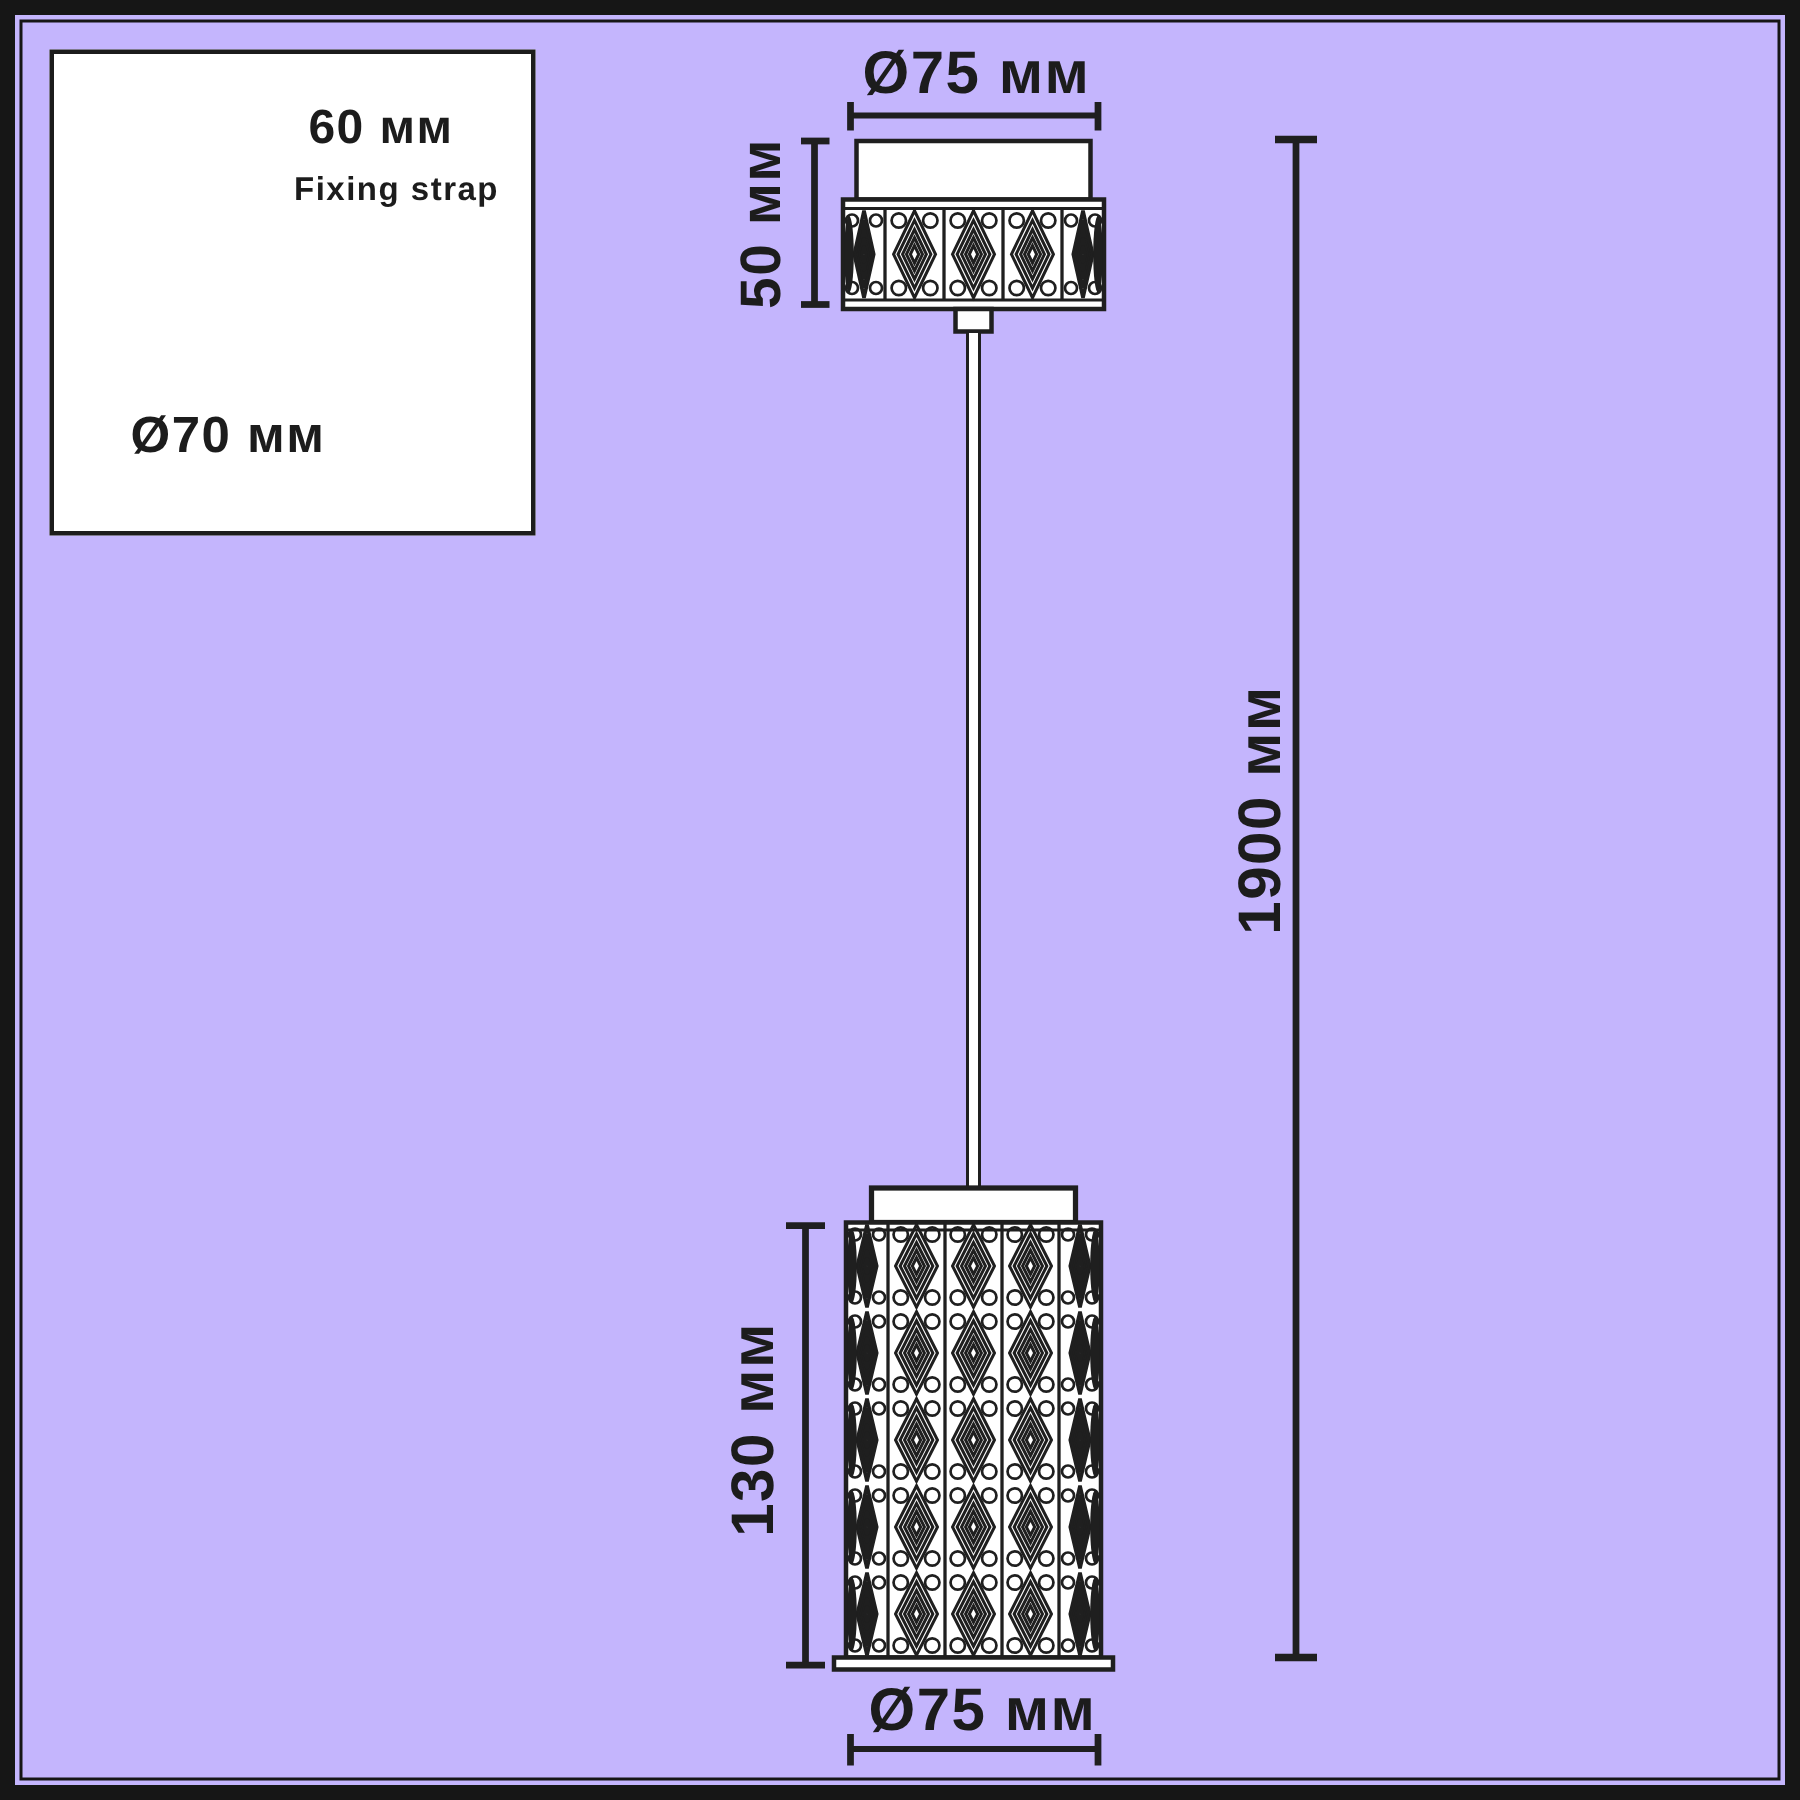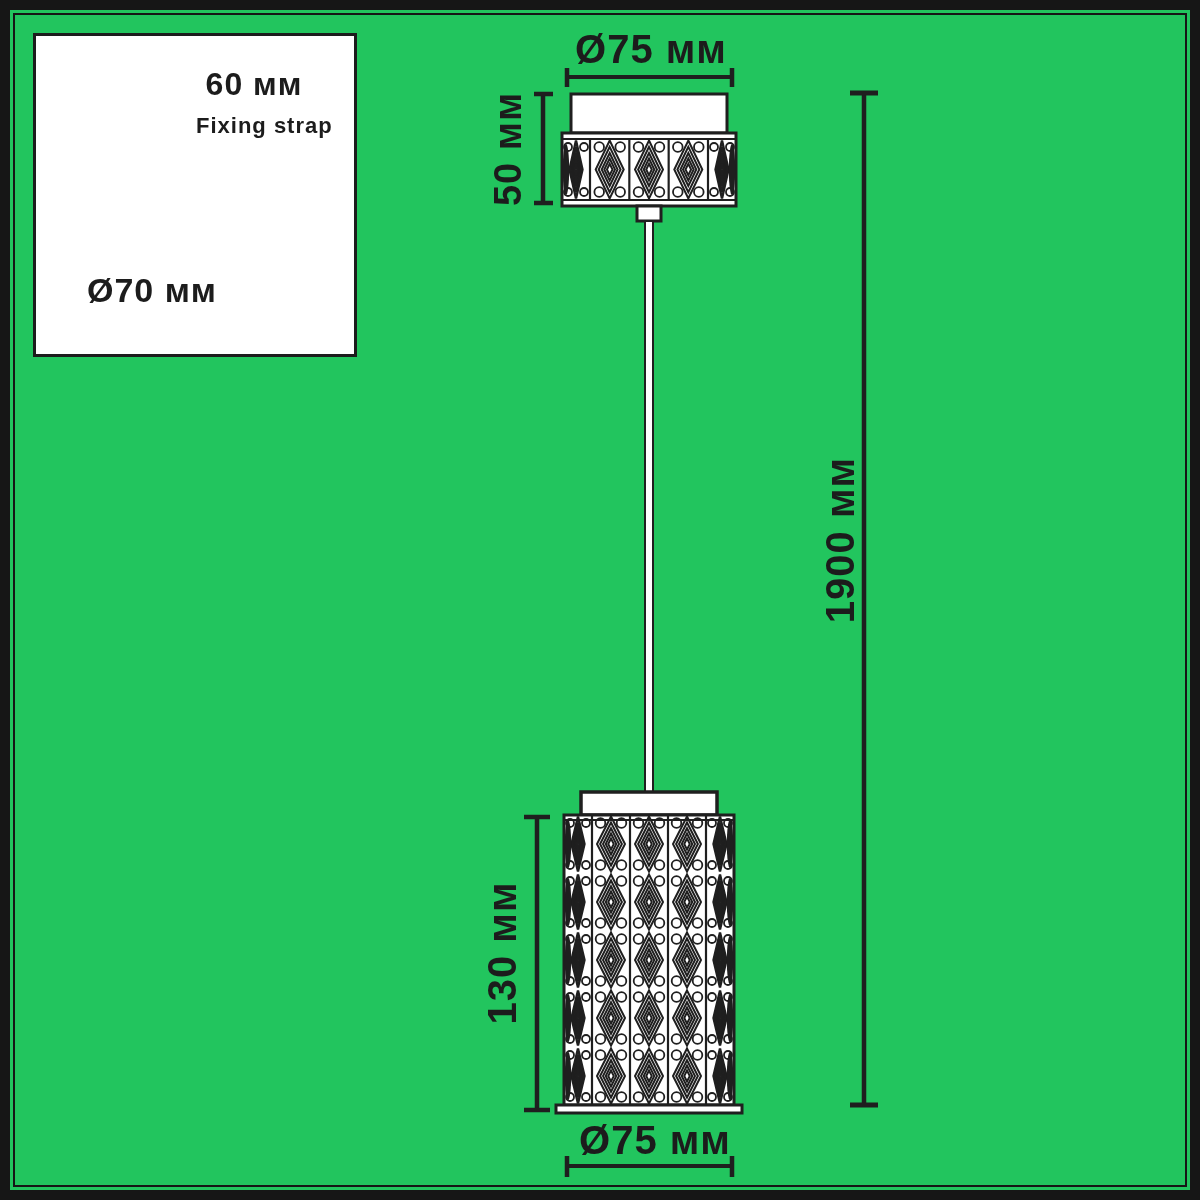--- a/index.html
+++ b/index.html
@@ -1,17 +1,17 @@
 <!DOCTYPE html>
 <html><head>
 <meta charset="utf-8">
 <style>
   html,body{margin:0;padding:0;background:#fff;}
   #stage{
-    position:relative;width:1200px;height:1200px;background:#22c55e;
+    position:relative;width:1200px;height:1200px;background:#c4b5fd;
     font-family:"Liberation Sans","DejaVu Sans",sans-serif;overflow:hidden;
   }
   .frame-outer{position:absolute;inset:0;border:10px solid #161616;pointer-events:none;}
   .frame-inner{position:absolute;inset:13px;border:2px solid #161616;pointer-events:none;}
   #inset-box{
     position:absolute;left:33px;top:33px;width:318px;height:318px;
     border:3px solid #1c1c1c;background:#fff;
   }
   #drawing-svg{position:absolute;left:0;top:0;}
   .lbl{

